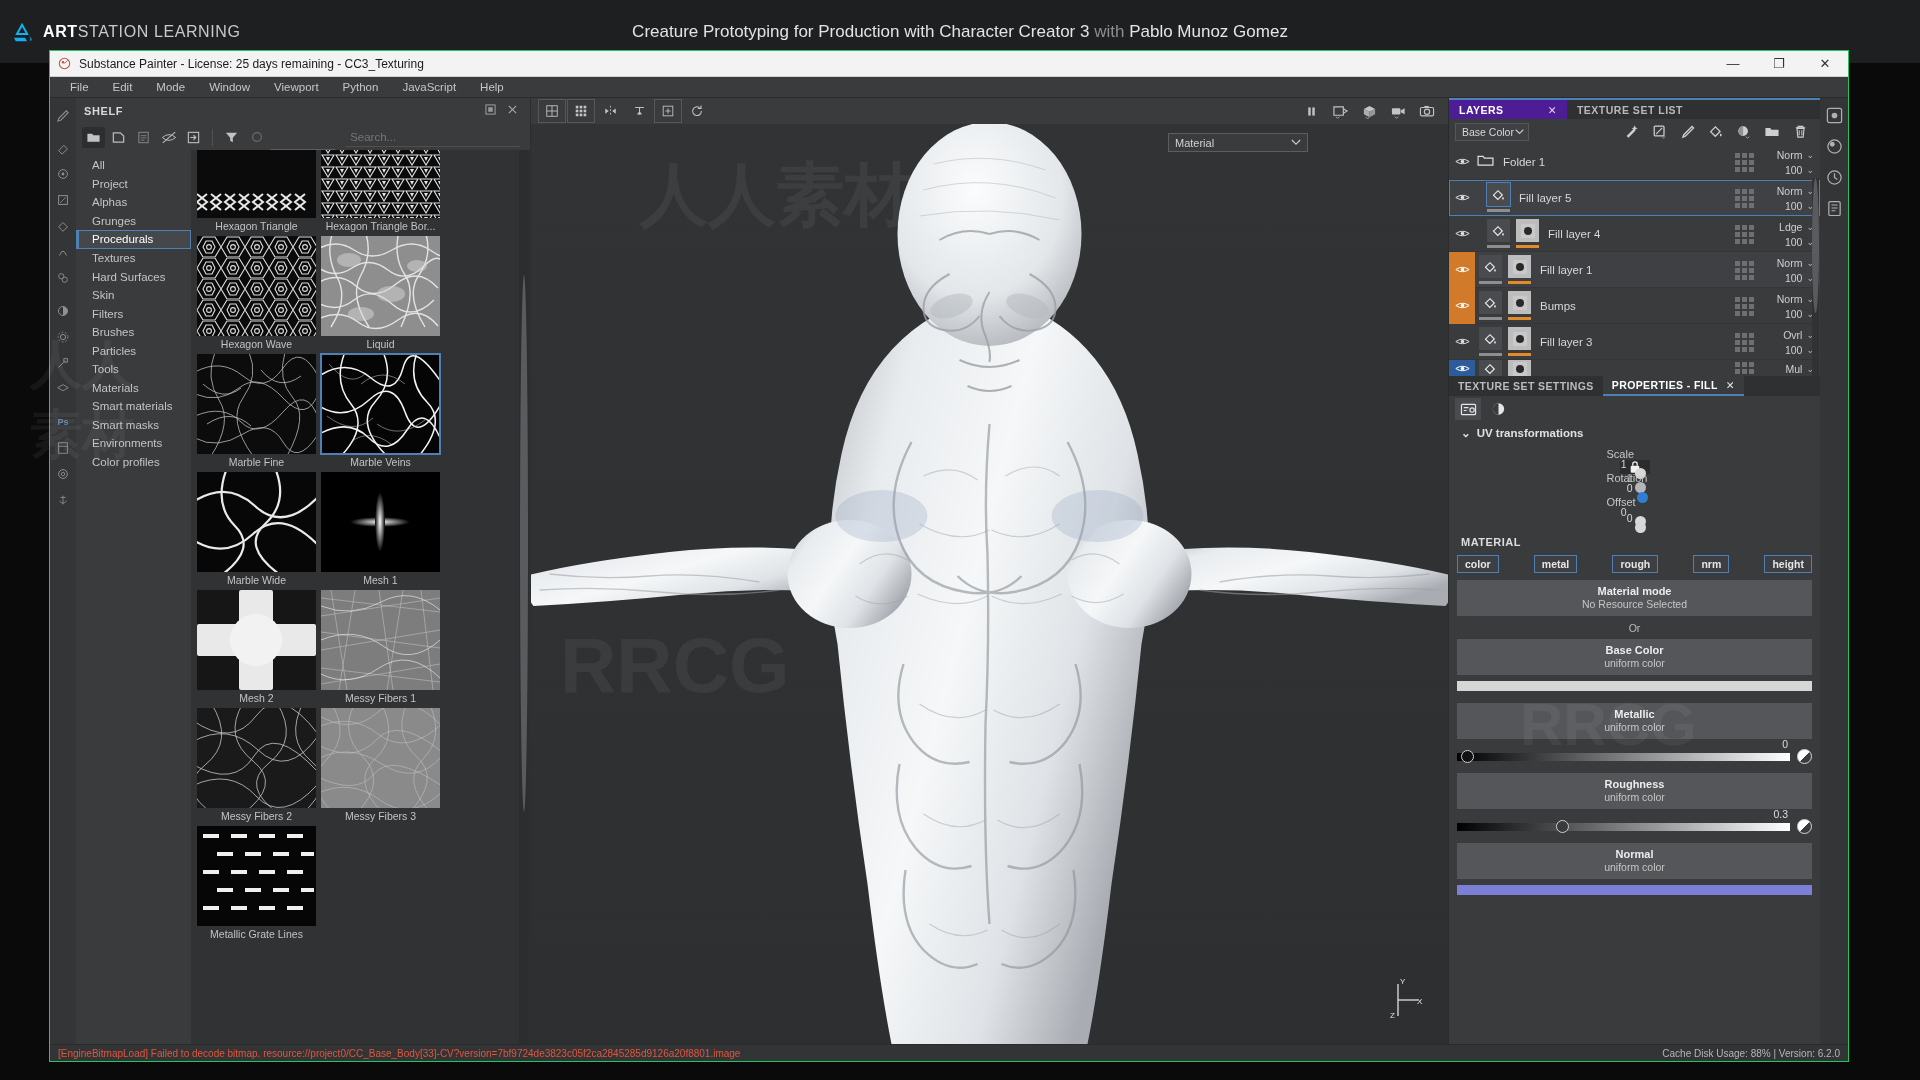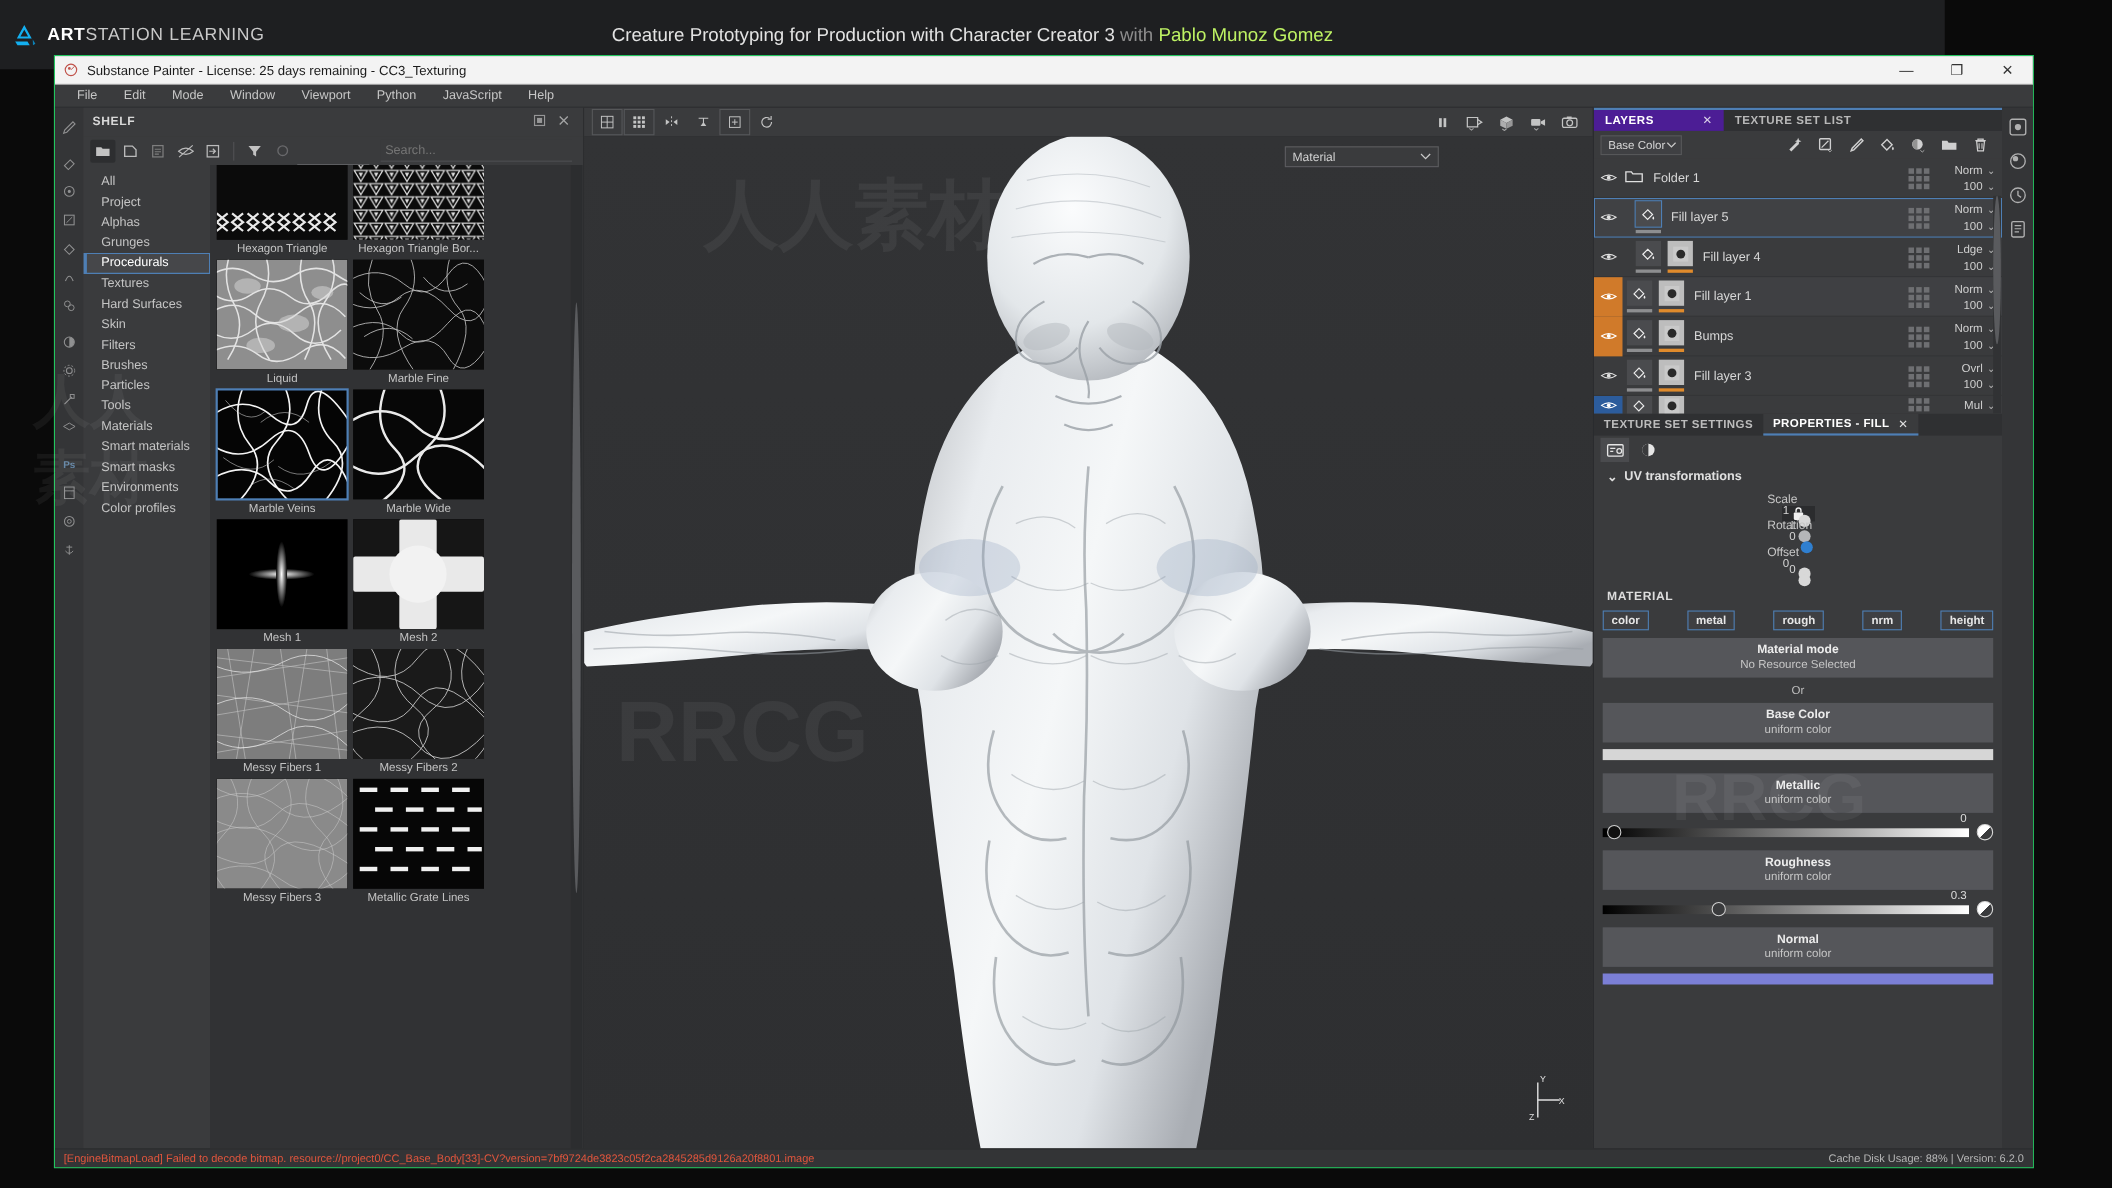--- a/index.html
+++ b/index.html
@@ -5,33 +5,33 @@
   * { box-sizing: border-box; margin:0; padding:0; }
   body {
     width:1920px; height:1080px; overflow:hidden;
     background:#0a0a0a;
     font-family:"Liberation Sans", sans-serif;
     color:#cfcfcf; font-size:12px;
     position:relative;
   }
   
   #as-band {
-    position:absolute; left:0; top:0; width:1768px; height:63px;
+    position:absolute; left:0; top:0; width:1920px; height:63px;
     background:#1e1f21; display:flex; align-items:center;
   }
   #as-logo-wrap { display:flex; align-items:center; margin-left:12px; gap:9px; }
   #as-mark { width:22px; height:22px; }
   #as-name { font-size:16px; letter-spacing:.6px; color:#c9c9c9; font-weight:400;}
   #as-name b { color:#fff; font-weight:700; }
   #as-course {
     position:absolute; left:0; right:0; text-align:center;
     font-size:17px; color:#e3e3e3; pointer-events:none;
   }
   #as-course .dim { color:#8d8d8d; }
-  #as-course .aut { color:#bef264;margin-top:17px; }
+  #as-course .aut { color:#e5e5e5;margin-top:17px; }
 
   
   #sp-window {
     position:absolute; left:49px; top:50px; width:1800px; height:1012px;
     background:#333436; border:1px solid #22c55e;
     display:flex; flex-direction:column;
   }
   #sp-titlebar {
     height:26px; background:#f3f3f3; color:#1b1b1b;
     display:flex; align-items:center; font-size:12px;
@@ -455,20 +455,38 @@
                     <path d="M1 1 L13 1 L7 11 Z" fill="none" stroke="#e3e3e3" stroke-width="1.1"></path>
                     <path d="M5 3 L9 3 L7 7 Z" fill="#e3e3e3"></path>
                   </pattern>
                     </defs>
                   <rect width="119" height="100" fill="url(#ptri)"></rect>
                 </svg>
               </div>
               <div class="cap">Hexagon Triangle Bor...</div>
             </div>
 
+            <div class="cell">
+              <div class="thumb">
+                <svg width="119" height="100" viewBox="0 0 119 100">
+                    <rect width="119" height="100" fill="#0b0b0b"></rect>
+                  <defs>
+                      <pattern id="phex" width="24" height="21" patternUnits="userSpaceOnUse">
+                    <g fill="none" stroke="#dedede" stroke-width="1.1">
+                      <path d="M6 1 h12 l6 10 -6 10 h-12 l-6 -10z"></path>
+                      <path d="M9 5 h6 l3 6 -3 6 h-6 l-3 -6z"></path>
+                      <circle cx="12" cy="11" r="2.4"></circle>
+                    </g>
+                  </pattern>
+                    </defs>
+                  <rect width="119" height="100" fill="url(#phex)"></rect>
+                </svg>
+              </div>
+              <div class="cap">Hexagon Wave</div>
+            </div>
 
             <div class="cell">
               <div class="thumb">
                 <svg width="119" height="100" viewBox="0 0 119 100">
                     <rect width="119" height="100" fill="#8e8e8e"></rect>
                   <g fill="none" stroke="#f2f2f2" stroke-width="1.4" opacity=".85">
                     <path d="M-5 14 q20 -12 38 0 t38 0 t38 0 t18 4"></path>
                       <path d="M-5 30 q18 14 36 2 t36 2 t36 -4 t22 6"></path>
                     <path d="M-5 48 q22 -14 40 2 t40 -2 t42 4"></path>
                       <path d="M-5 66 q20 12 38 -2 t38 4 t42 -4"></path>

